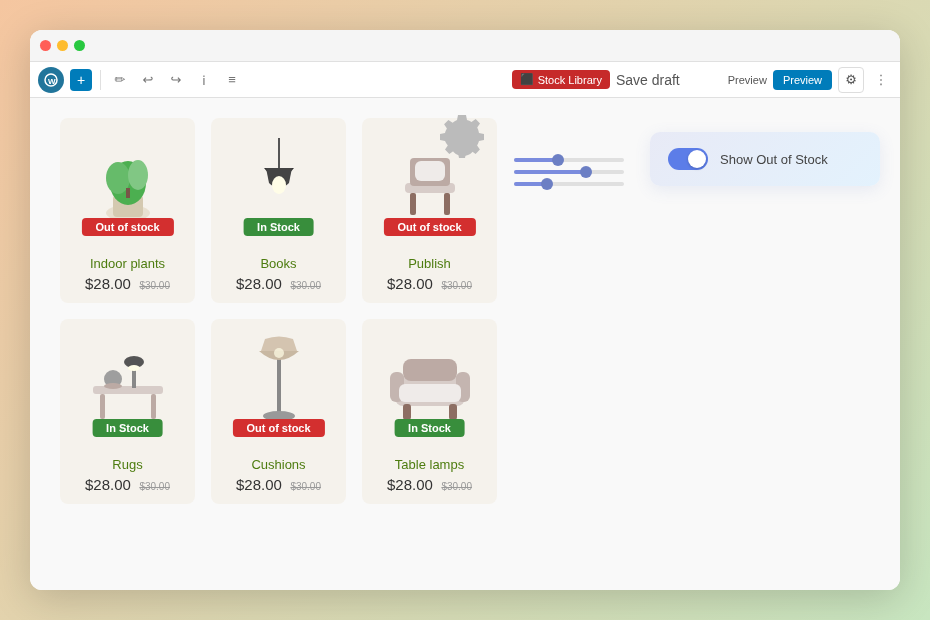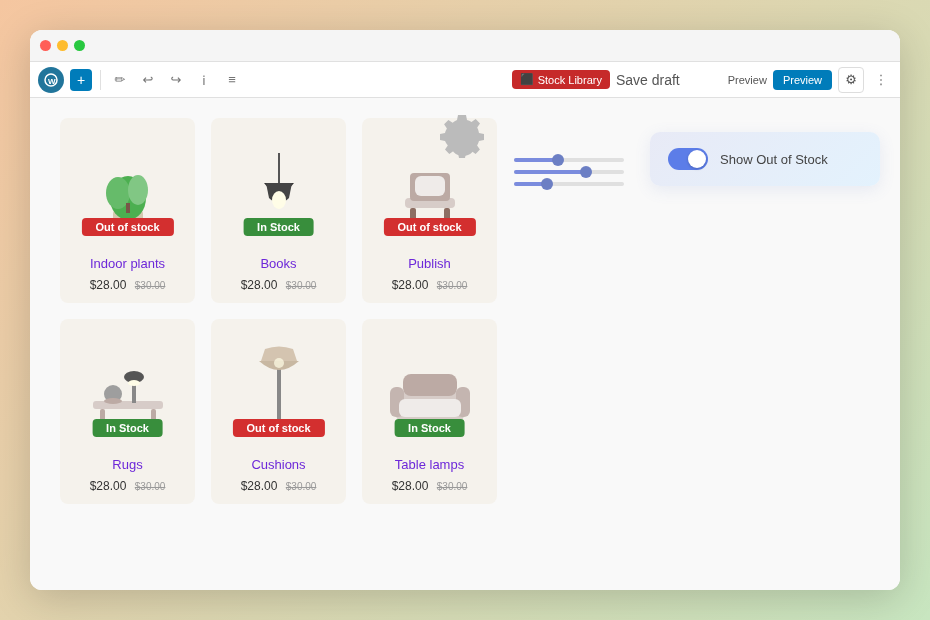--- a/index.html
+++ b/index.html
@@ -125,21 +125,21 @@
     .product-card {
       background: #f5f2ec;
       border-radius: 8px;
       overflow: hidden;
       display: flex;
       flex-direction: column;
     }
     .product-image-container {
       width: 135px; height: 130px;
       position: relative;
-      display: flex; align-items: flex-end; justify-content: center;
+      display: flex; align-items: center; justify-content: center;
       overflow: hidden;
     }
     .stock-badge {
       position: absolute;
       bottom: 12px;
       left: 50%;
       transform: translateX(-50%);
       padding: 3px 14px;
       border-radius: 4px;
       font-size: 11px;
@@ -149,25 +149,25 @@
     }
     .badge-red { background: #d32f2f; }
     .badge-green { background: #388e3c; }
 
     .product-info {
       padding: 8px 6px 10px;
       text-align: center;
     }
     .product-name {
       font-size: 13px;
-      color: #6d28d9;
+      color: #4d7c0f;
       margin-bottom: 4px;
     }
     .product-price {
-      font-size: 12px;
+      font-size: 15px;
       color: #333;
     }
     .product-price-original {
       font-size: 10px;
       color: #999;
       text-decoration: line-through;
       margin-left: 4px;
     }
 
     

